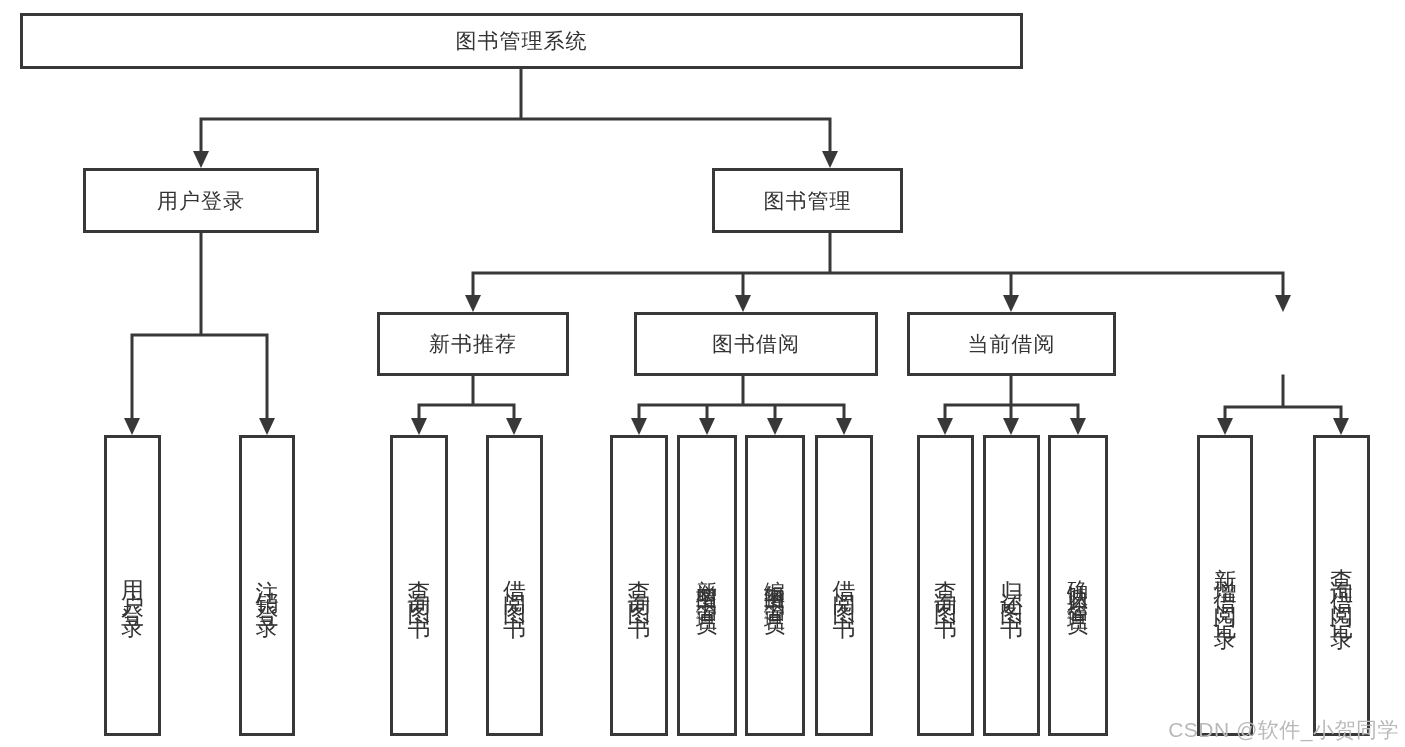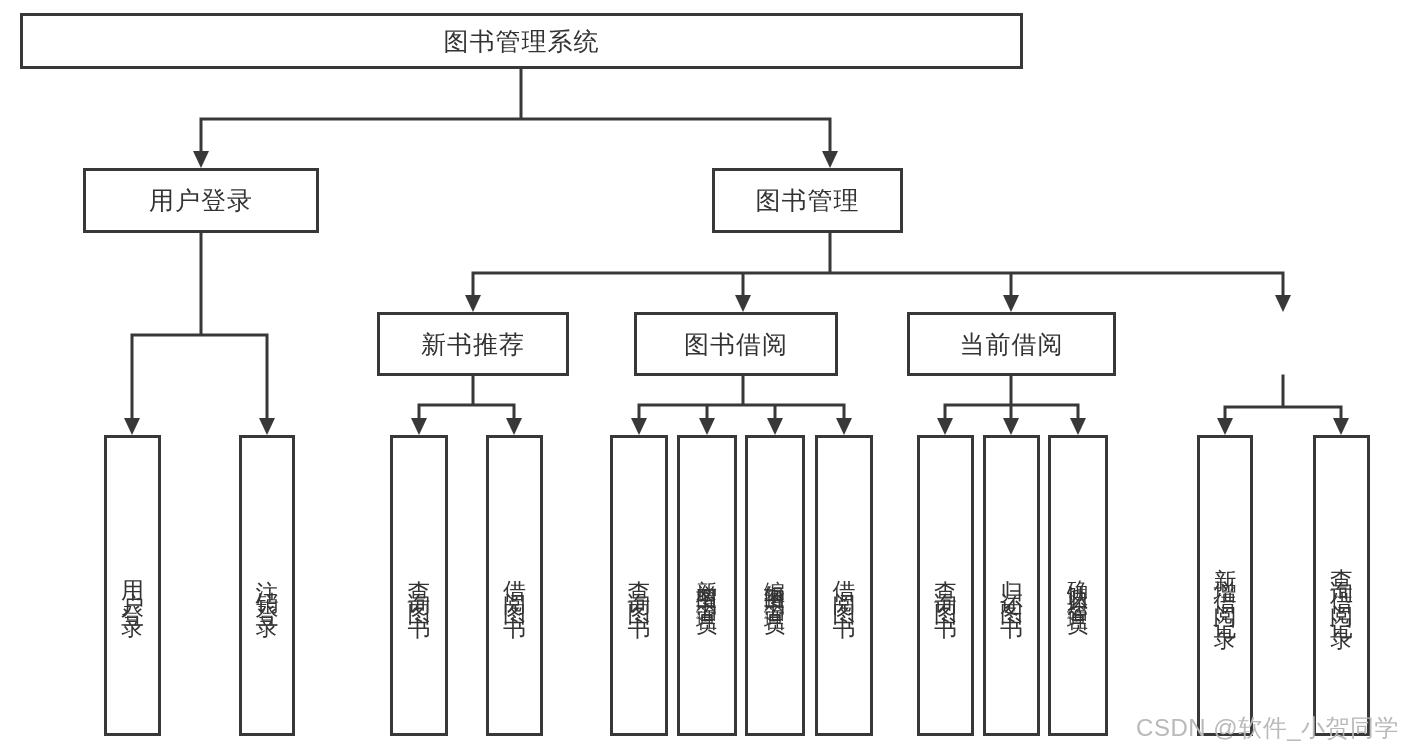--- a/index.html
+++ b/index.html
@@ -25,39 +25,39 @@
   .box {
     position: absolute;
     background: #ffffff;
     border: 3px solid #383838;
     display: flex;
     align-items: center;
     justify-content: center;
     color: #333333;
   }
 
-  .box.h { font-size: 25px; letter-spacing: 1px; }
+  .box.h { font-size: 21px; letter-spacing: 1px; }
 
   .leaf { top: 435px; height: 301px; }
 
   .vtext {
     writing-mode: vertical-rl;
     text-orientation: mixed;
     font-size: 23px;
     line-height: 1;
     letter-spacing: 12px;
     color: #333333;
   }
   .vtext.long { font-size: 21px; letter-spacing: 5px; }
 
   .watermark {
     position: absolute;
     right: 6px;
     bottom: 3px;
-    font-size: 24px;
+    font-size: 21px;
     color: #b9b9b9;
     letter-spacing: 0.5px;
     white-space: nowrap;
   }
 </style>
 </head>
 <body>
 
 <div class="canvas">
 
@@ -99,21 +99,21 @@
       <polygon points="1333,418 1349,418 1341,435"></polygon>
     </g>
   </svg>
 
   <div class="box h" style="left:20px; top:13px; width:1003px; height:56px;">图书管理系统</div>
 
   <div class="box h" style="left:83px; top:168px; width:236px; height:65px;">用户登录</div>
   <div class="box h" style="left:712px; top:168px; width:191px; height:65px;">图书管理</div>
 
   <div class="box h" style="left:377px; top:312px; width:192px; height:64px;text-align:right;">新书推荐</div>
-  <div class="box h" style="left:634px; top:312px; width:204px; height:64px;text-align:right;">图书借阅</div>
+  <div class="box h" style="left:634px; top:312px; width:244px; height:64px;text-align:right;">图书借阅</div>
   <div class="box h" style="left:907px; top:312px; width:209px; height:64px;">当前借阅</div>
 
   <div class="box leaf" style="left:104px; width:57px;">
     <span class="vtext">用户登录</span>
   </div>
   <div class="box leaf" style="left:239px; width:56px;">
     <span class="vtext">注销登录</span>
   </div>
 
   <div class="box leaf" style="left:390px; width:58px;">

